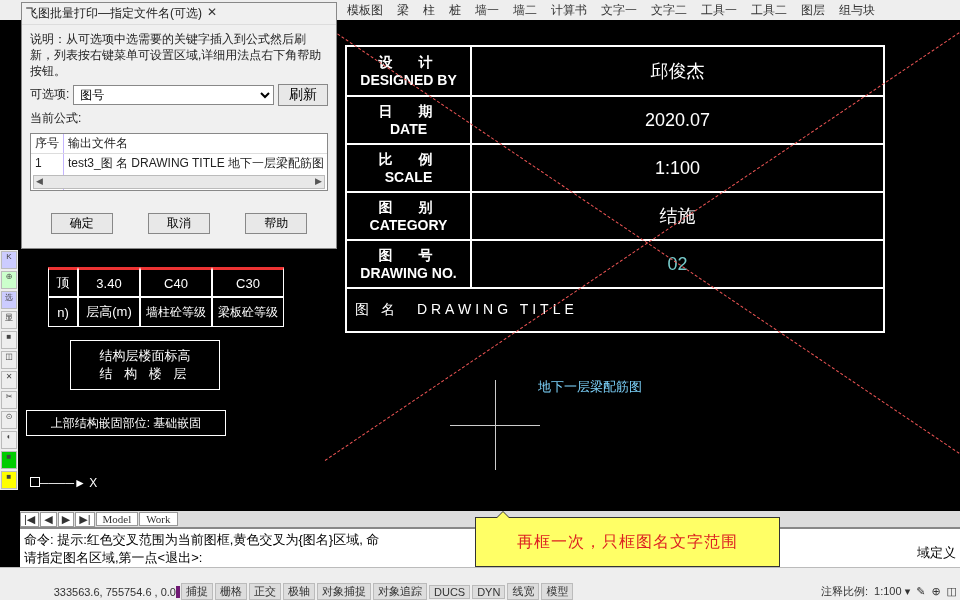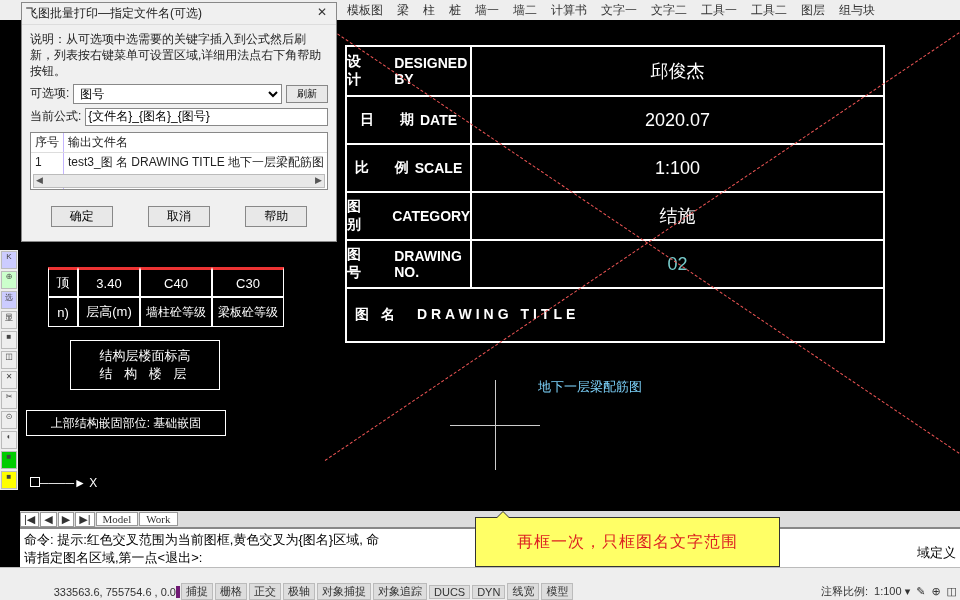--- a/index.html
+++ b/index.html
@@ -8,49 +8,49 @@
   
   .menubar { position: absolute; top: 0; left: 0; right: 0; height: 20px; background: #eee; color: #333; display: flex; align-items: center; font-size: 12px; padding-left: 340px; }
   .menubar span { margin: 0 7px; }
 
   
   .left-tb { position: absolute; left: 0; top: 250px; width: 18px; background: #eee; display: flex; flex-direction: column; }
   .left-tb div { height: 18px; border: 1px solid #bbb; margin: 1px; font-size: 8px; color: #444; text-align: center; }
 
   
   .dlg { position: absolute; left: 21px; top: 2px; width: 316px; background: #f0f0f0; border: 1px solid #888; color: #222; z-index: 10; }
-  .dlg-title { background: #f0f0f0; padding: 2px 4px; display: flex; justify-content: space-between; border-bottom: 1px solid #ddd; font-size: 12px; }
+  .dlg-title { background: #f0f0f0; padding: 2px 4px; display: flex; border-bottom: 1px solid #ddd; font-size: 12px; }
   .dlg-close { width: 20px; text-align: center; cursor: pointer; color: #333; }
   .dlg-body { padding: 6px 8px; }
   .dlg-desc { font-size: 12px; line-height: 1.35; margin-bottom: 4px; }
   .row { display: flex; align-items: center; margin: 4px 0; }
   .row label { font-size: 12px; margin-right: 4px; }
   .row select, .row input[type=text] { flex: 1; font-size: 12px; padding: 1px 2px; border: 1px solid #888; background: #fff; }
-  .row button { font-size: 10px; padding: 1px 10px; margin-left: 4px; border: 1px solid #888; background: #e8e8e8; }
+  .row button { font-size: 14px; padding: 1px 10px; margin-left: 4px; border: 1px solid #888; background: #e8e8e8; }
   .tbl { border: 1px solid #888; margin-top: 6px; height: 58px; background: #fff; overflow: hidden; position: relative; }
   .tbl table { width: 100%; font-size: 12px; border-collapse: collapse; }
   .tbl th, .tbl td { text-align: left; padding: 1px 4px; border-right: 1px solid #c4b5fd; white-space: nowrap; }
   .tbl th { border-bottom: 1px solid #ddd; font-weight: normal; }
   .tbl-scroll { position: absolute; left: 2px; right: 2px; bottom: 1px; height: 14px; background: #e8e8e8; border: 1px solid #bbb; }
   .tbl-scroll::before { content: "◀"; position: absolute; left: 2px; font-size: 9px; color: #555; }
   .tbl-scroll::after { content: "▶"; position: absolute; right: 2px; font-size: 9px; color: #555; }
-  .dlg-btns { text-align: center; padding: 16px 0 8px; }
+  .dlg-btns { text-align: center; padding: 22px 0 8px; }
   .dlg-btns button { font-size: 12px; padding: 1px 18px; margin: 0 16px; border: 1px solid #888; background: #e8e8e8; }
 
   
   .cad { position: absolute; left: 20px; right: 0; top: 20px; bottom: 90px; background: #000; }
 
   
   .tblk { position: absolute; left: 325px; top: 25px; width: 540px; border: 2px solid #fff; }
   .tblk-row { display: flex; border-top: 2px solid #fff; height: 48px; }
   .tblk-row:first-child { border-top: none; }
-  .tblk-l { width: 125px; border-right: 2px solid #fff; display: flex; flex-direction: row; justify-content: center; align-items: center; font-size: 14px; font-weight: bold; }
+  .tblk-l { width: 125px; border-right: 2px solid #fff; display: flex; flex-direction: column; justify-content: center; align-items: center; font-size: 14px; font-weight: bold; }
   .tblk-l .zh { letter-spacing: 6px; }
   .tblk-r { flex: 1; display: flex; justify-content: center; align-items: center; font-size: 18px; }
-  .tblk-title { height: 54px; display: flex; align-items: center; padding-left: 8px; font-size: 14px; font-weight: bold; border-top: 2px solid #fff; letter-spacing: 4px; }
+  .tblk-title { height: 44px; display: flex; align-items: center; padding-left: 8px; font-size: 14px; font-weight: normal; border-top: 2px solid #fff; letter-spacing: 4px; }
 
   
   .rd { position: absolute; border-top: 1px dashed #e55; transform-origin: left center; }
 
   
   .redtxt { position: absolute; color: #7dd3fc; font-size: 13px; }
 
   
   .crs-v { position: absolute; width: 1px; height: 90px; background: #ccc; left: 475px; top: 360px; }
   .crs-h { position: absolute; height: 1px; width: 90px; background: #ccc; left: 430px; top: 405px; }
@@ -130,21 +130,20 @@
   </div>
   <div class="dlg-body">
     <div class="dlg-desc">说明：从可选项中选需要的关键字插入到公式然后刷新，列表按右键菜单可设置区域,详细用法点右下角帮助按钮。</div>
     <div class="row">
       <label>可选项:</label>
       <select><option>图号</option></select>
       <button>刷新</button>
     </div>
     <div class="row">
       <label>当前公式:</label>
-      <input type="text" value="{文件名}_{图名}_{图号}" style="">
     </div>
     <div class="tbl">
       <table>
         <tbody>
             <tr>
               <th style="width:44px">序号</th>
               <th>输出文件名</th>
             </tr>
         <tr>
               <td>1</td>

